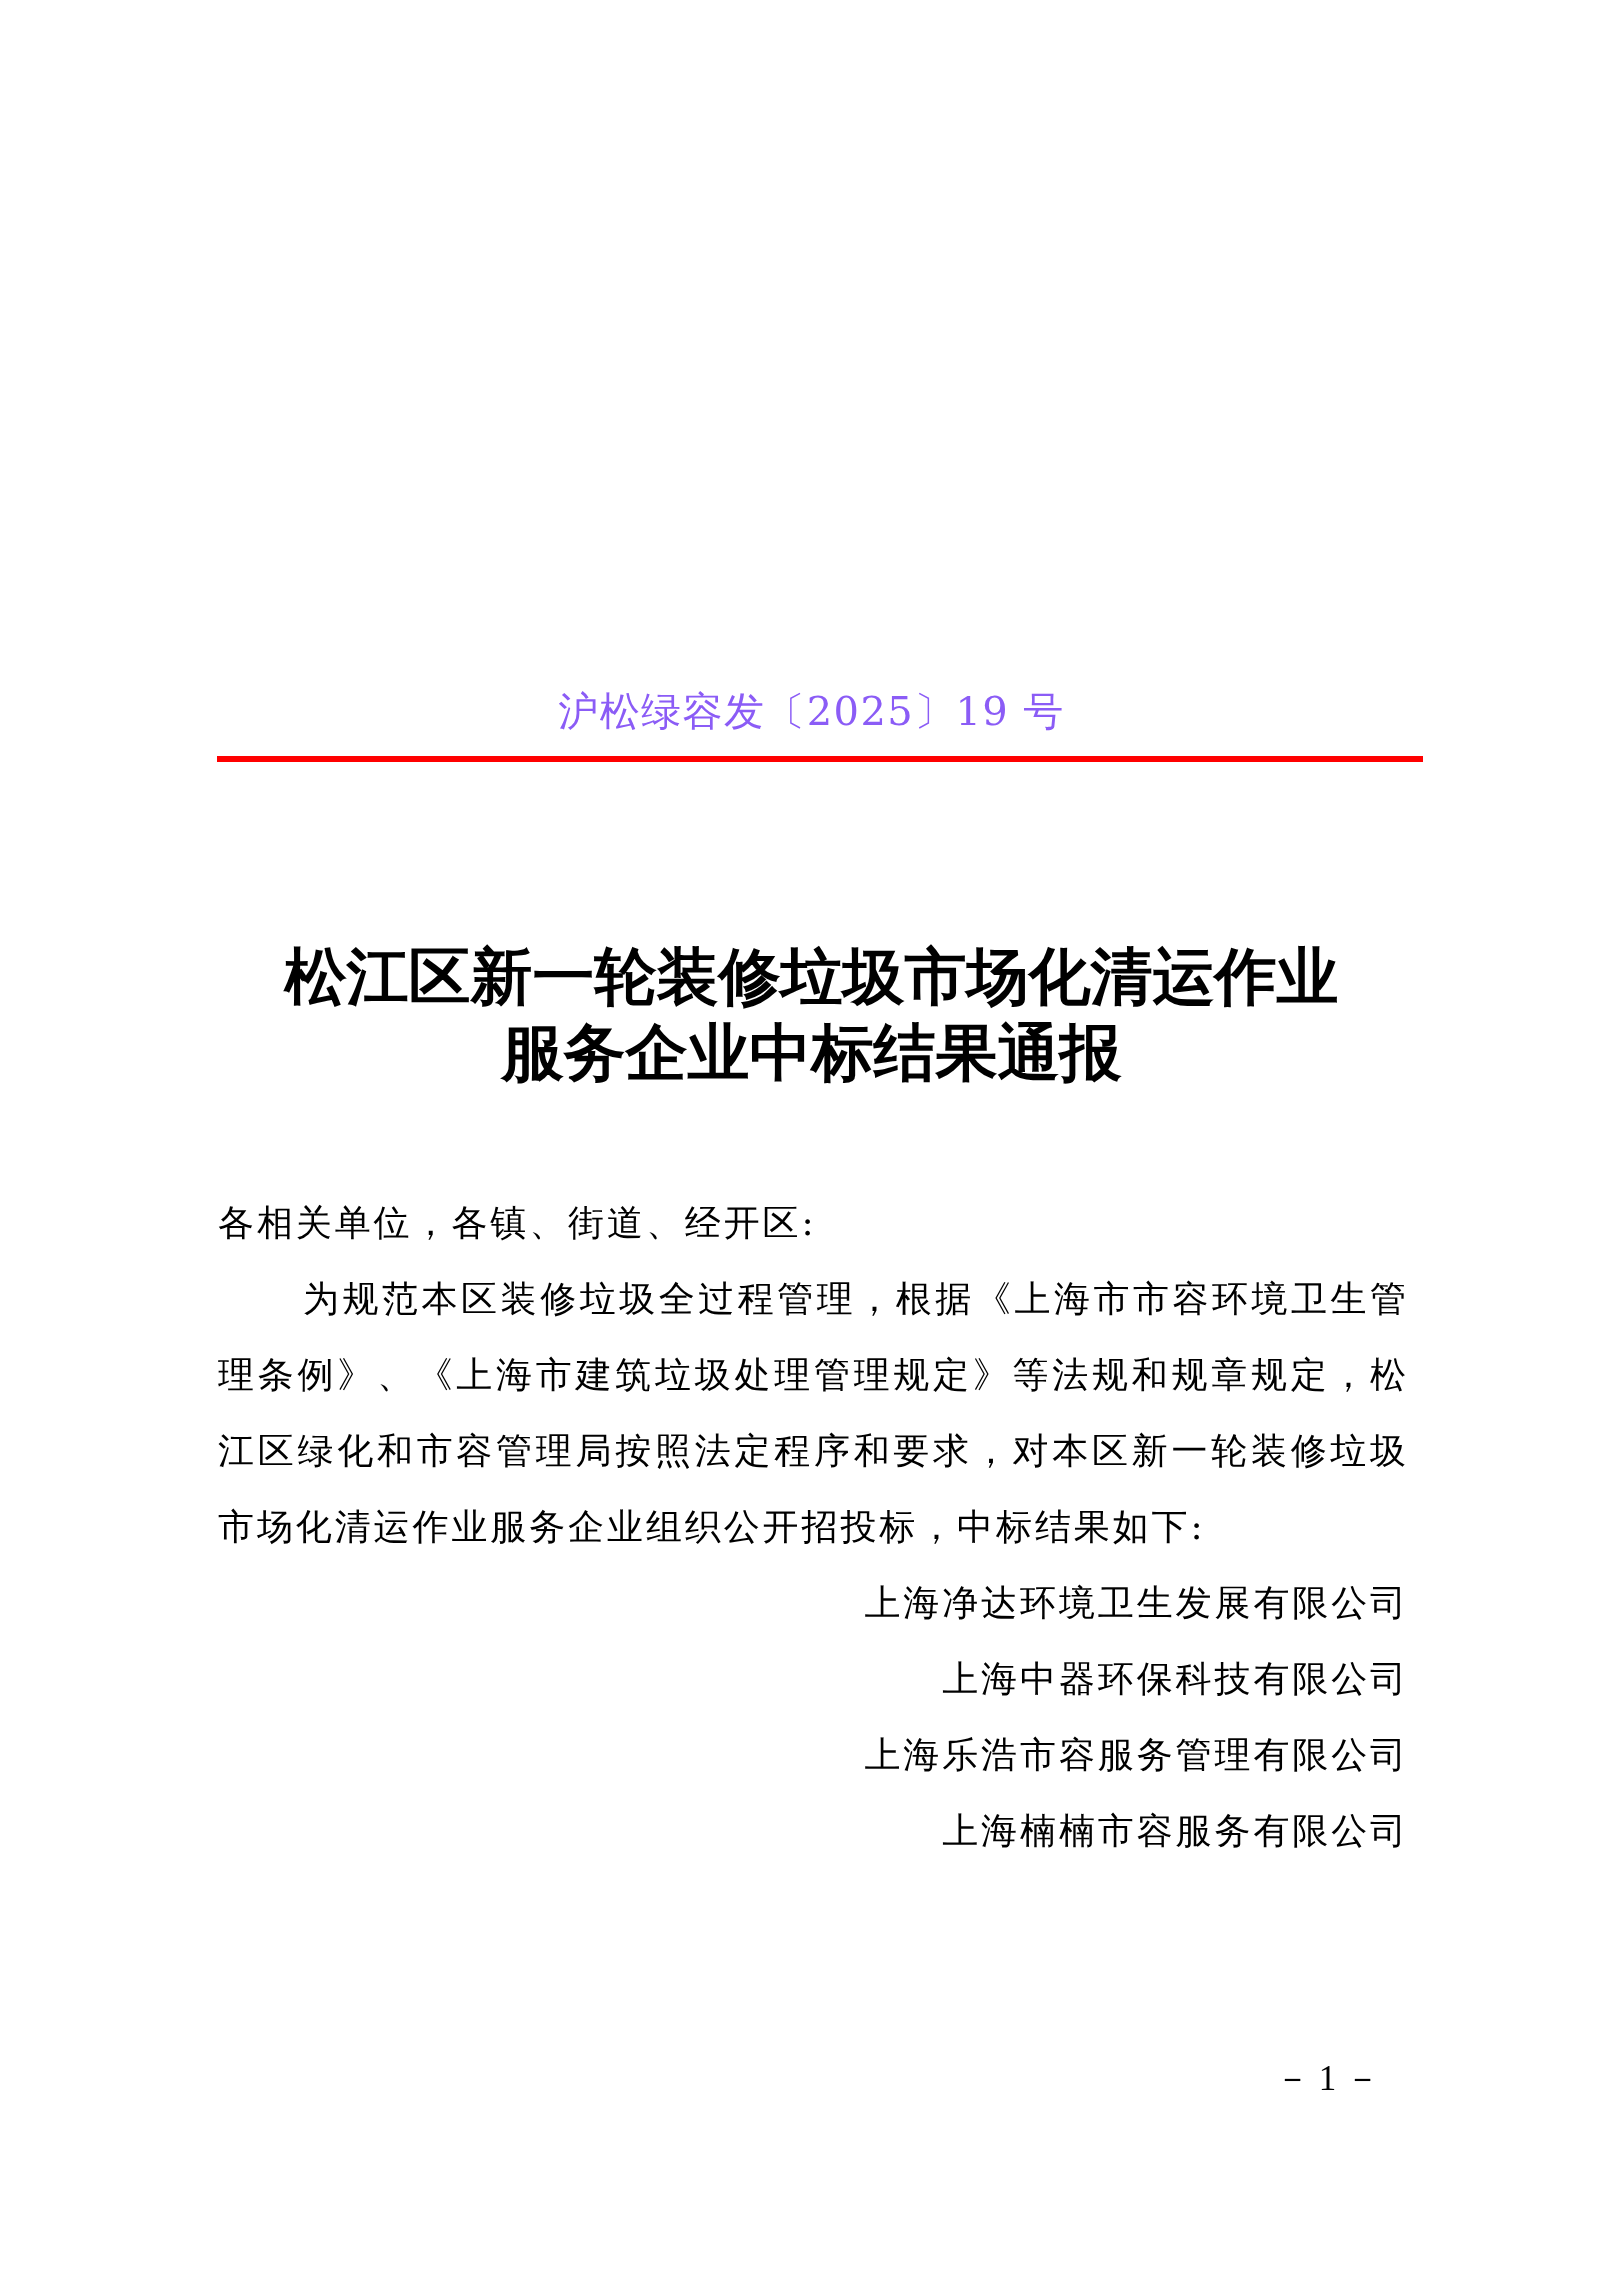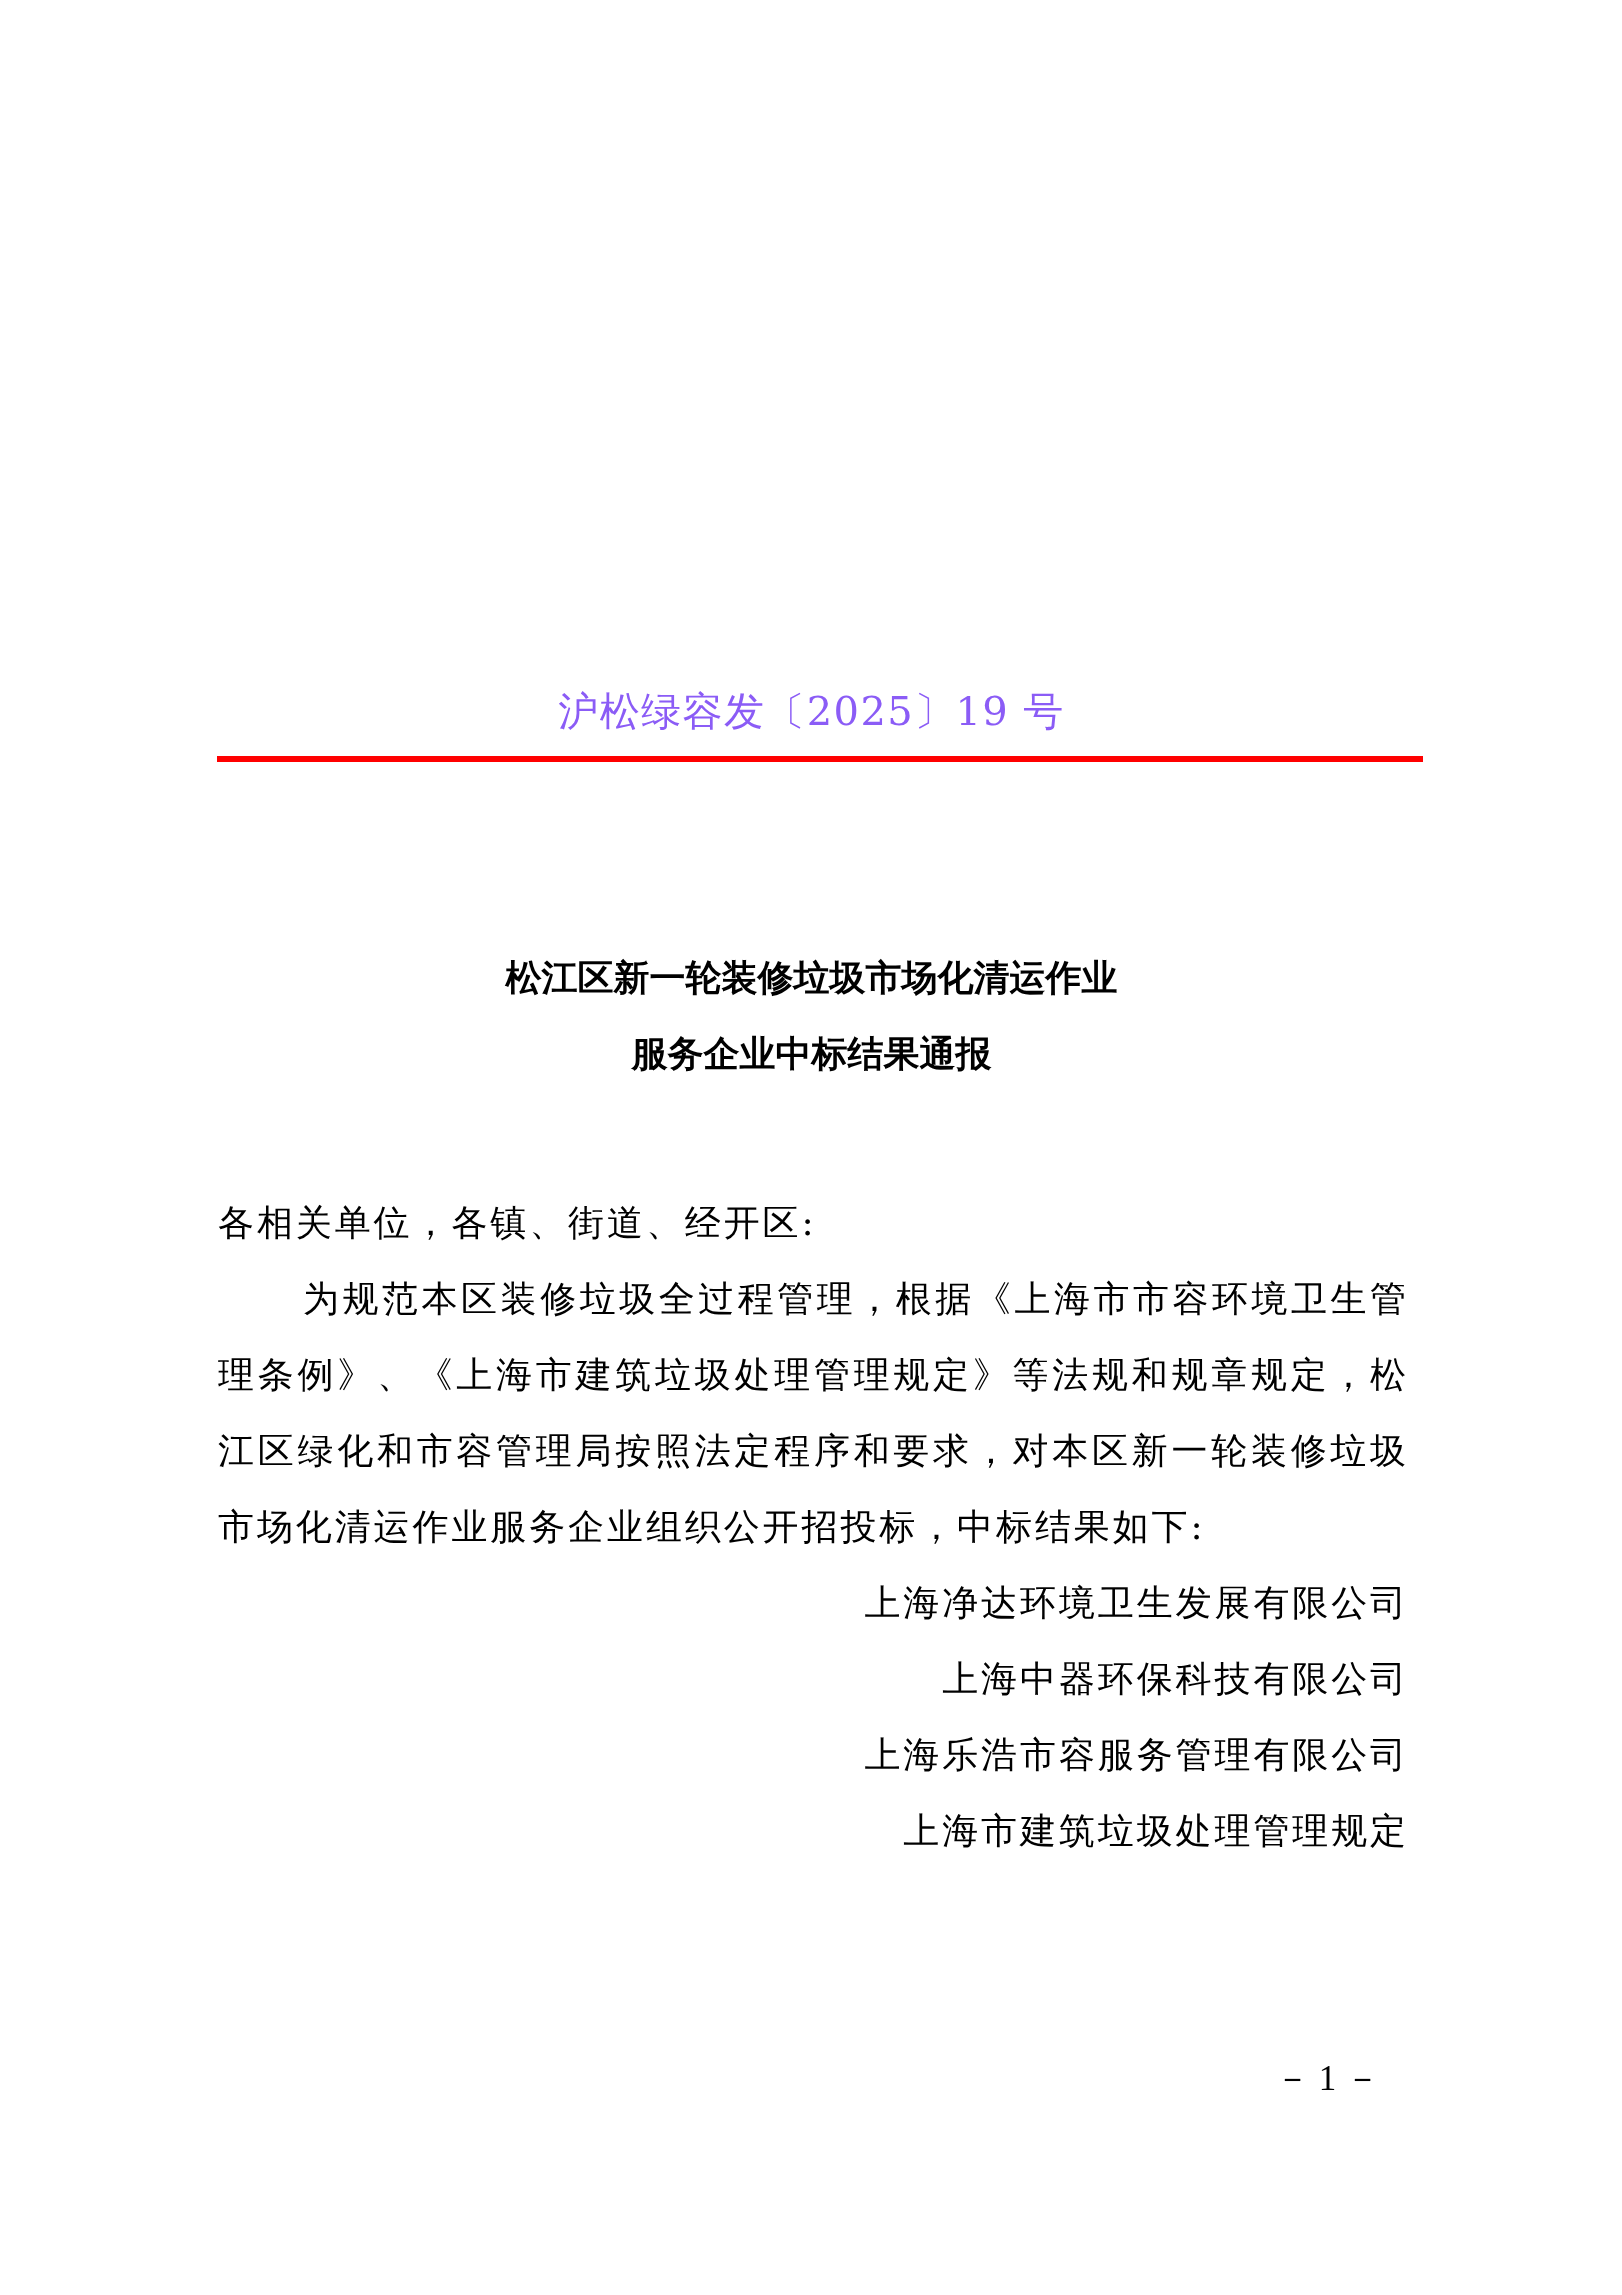--- a/index.html
+++ b/index.html
@@ -101,21 +101,21 @@
 
     
     .title {
       position: absolute;
       left: 0;
       width: 1623px;
       top: 939px;
       text-align: center;
       font-family: "DejaVu Serif", "Liberation Serif", serif;
       font-weight: bold;
-      font-size: 36px;
+      font-size: 62px;
       line-height: 76px;
       letter-spacing: 0px;
       color: #000000;
     }
     .title-line {
       display: block;
     }
 
     
     .body {
@@ -177,20 +177,20 @@
     <span class="title-line">服务企业中标结果通报</span>
   </div>
 
   <div class="body">
     <p class="salutation">各相关单位，各镇、街道、经开区:</p>
     <p class="para">为规范本区装修垃圾全过程管理，根据《上海市市容环境卫生管理条例》、《上海市建筑垃圾处理管理规定》等法规和规章规定，松江区绿化和市容管理局按照法定程序和要求，对本区新一轮装修垃圾市场化清运作业服务企业组织公开招投标，中标结果如下:</p>
     <ul class="company-list">
       <li class="company-item">上海净达环境卫生发展有限公司</li>
       <li class="company-item">上海中器环保科技有限公司</li>
       <li class="company-item">上海乐浩市容服务管理有限公司</li>
-      <li class="company-item">上海市建筑垃圾处理管理规定</li>
+      <li class="company-item">上海楠楠市容服务有限公司</li>
     </ul>
   </div>
 
   <div class="page-number">－ 1 －</div>
 
 </div>
 
 
 </body></html>

